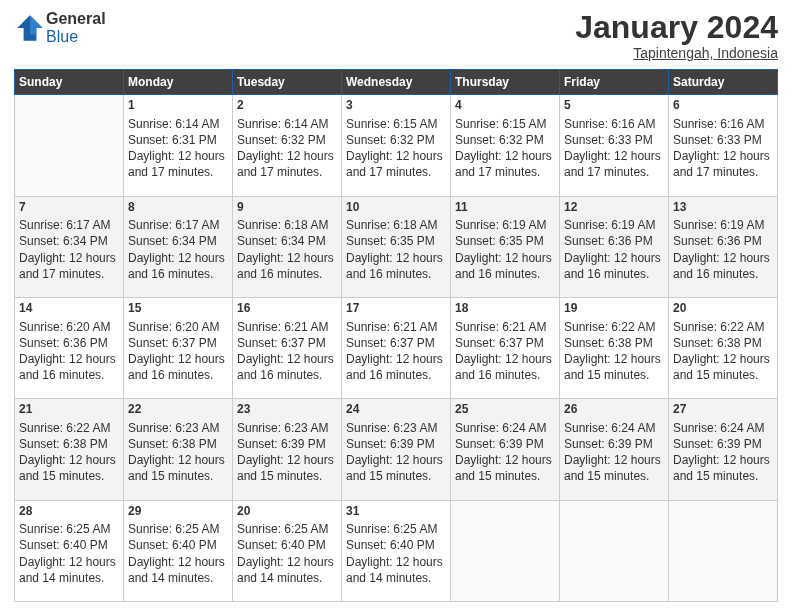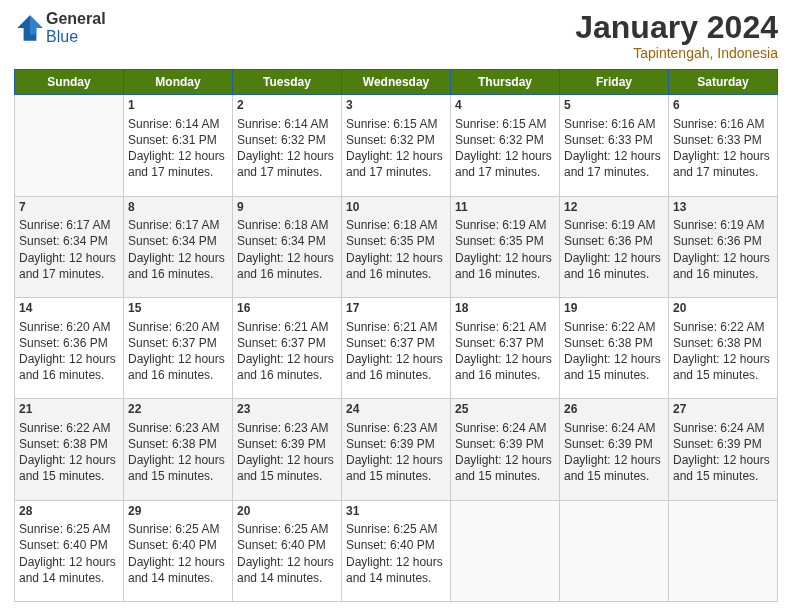--- a/index.html
+++ b/index.html
@@ -50,34 +50,35 @@
       text-align: right;
     }
     .title-month {
       font-size: 32px;
       font-weight: bold;
       color: #333;
       line-height: 1.1;
     }
     .title-location {
       font-size: 14px;
-      color: #a16207;
+      color: #404040;
+      text-decoration: underline;
     }
     .calendar {
       width: 100%;
       border-collapse: collapse;
       flex: 1;
     }
     .calendar th {
-      background: #4d7c0f;
+      background: #404040;
       color: #fff;
       font-size: 12px;
       font-weight: bold;
       padding: 5px 4px;
-      text-align: center;
+      text-align: left;
       border: 1px solid #1a5fa8;
     }
     .calendar td {
       vertical-align: top;
       border: 1px solid #ccc;
       padding: 3px 4px;
       width: 106px;
       font-size: 9.5px;
       color: #333;
       line-height: 1.3;

